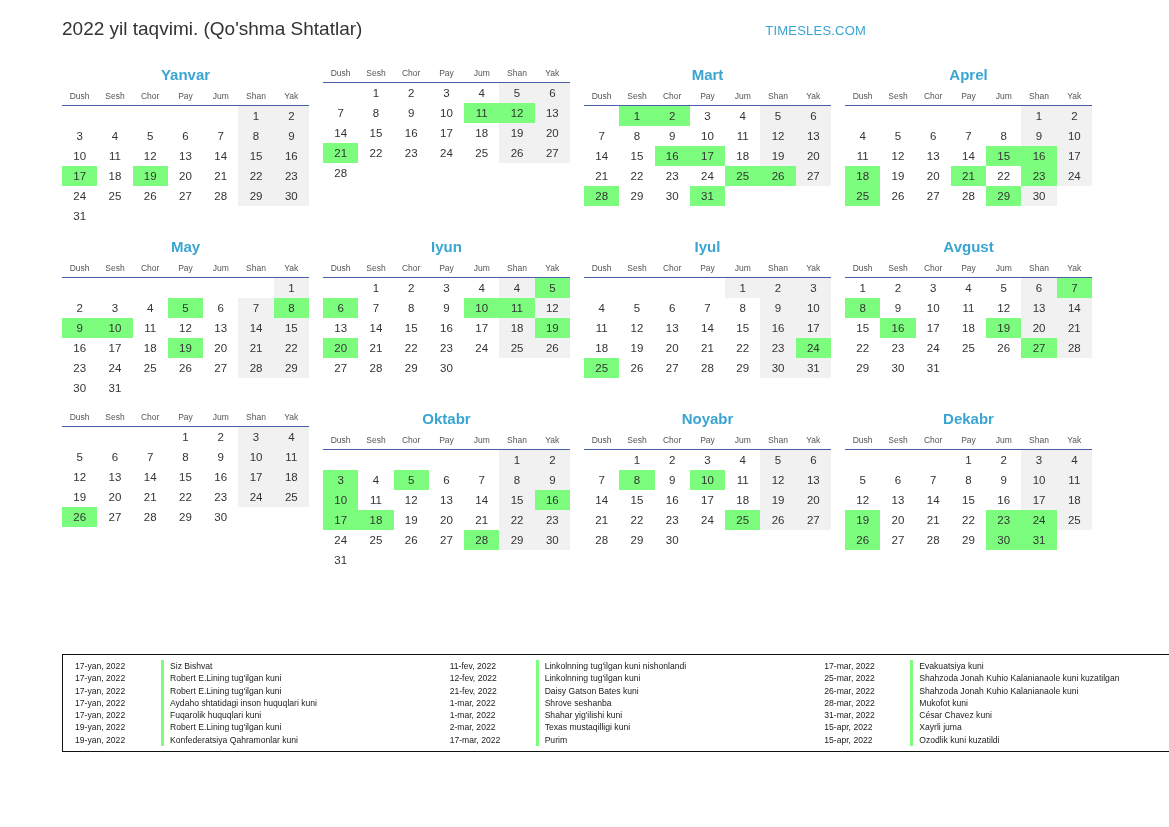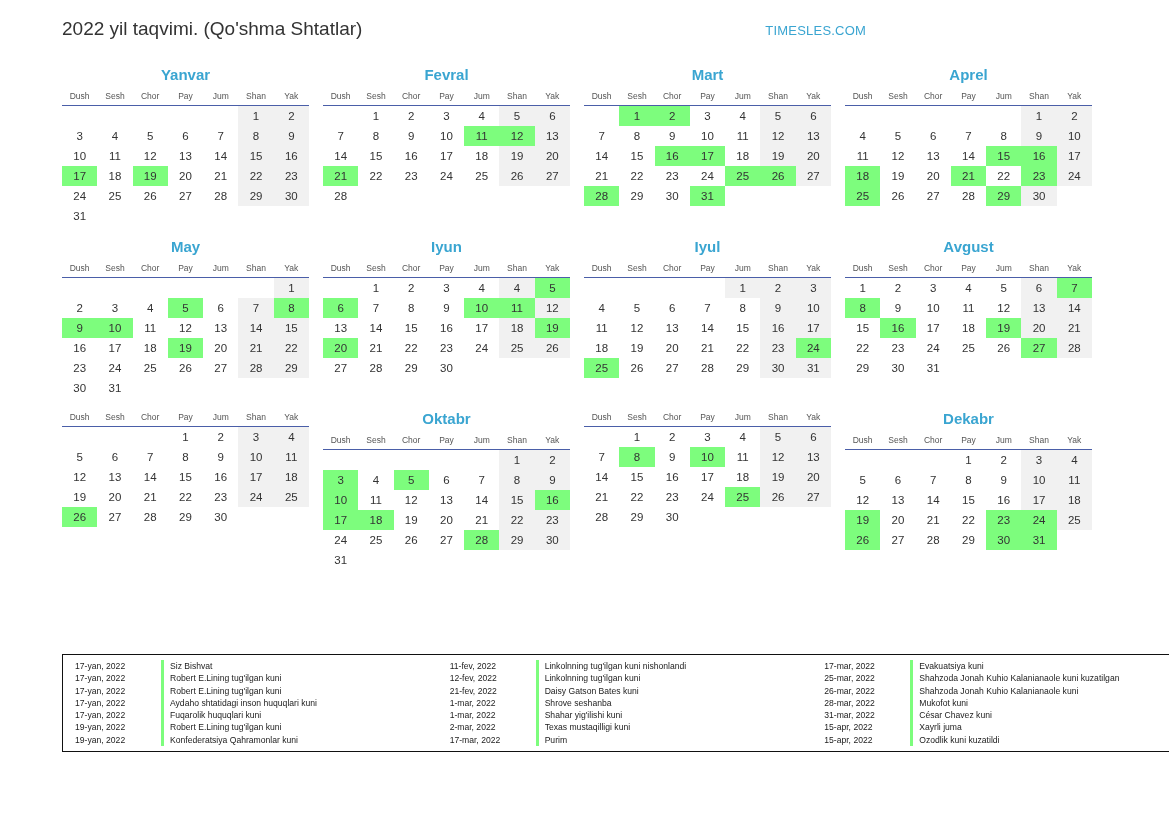--- a/index.html
+++ b/index.html
@@ -146,21 +146,20 @@
                 <td class="empty"></td>
                 <td class="empty"></td>
                 <td class="empty"></td>
                 <td class="empty"></td>
                 <td class="empty"></td>
               </tr>
             </tbody>
           </table>
         </div>
         <div class="month">
-          <div class="mname">Fevral</div>
           <table class="cal">
             <thead>
               <tr>
                 <th>Dush</th>
                 <th>Sesh</th>
                 <th>Chor</th>
                 <th>Pay</th>
                 <th>Jum</th>
                 <th>Shan</th>
                 <th>Yak</th>
@@ -734,20 +733,21 @@
                 <td class="empty"></td>
                 <td class="empty"></td>
                 <td class="empty"></td>
                 <td class="empty"></td>
                 <td class="empty"></td>
               </tr>
             </tbody>
           </table>
         </div>
         <div class="month">
+          <div class="mname">Noyabr</div>
           <table class="cal">
             <thead>
               <tr>
                 <th>Dush</th>
                 <th>Sesh</th>
                 <th>Chor</th>
                 <th>Pay</th>
                 <th>Jum</th>
                 <th>Shan</th>
                 <th>Yak</th>

